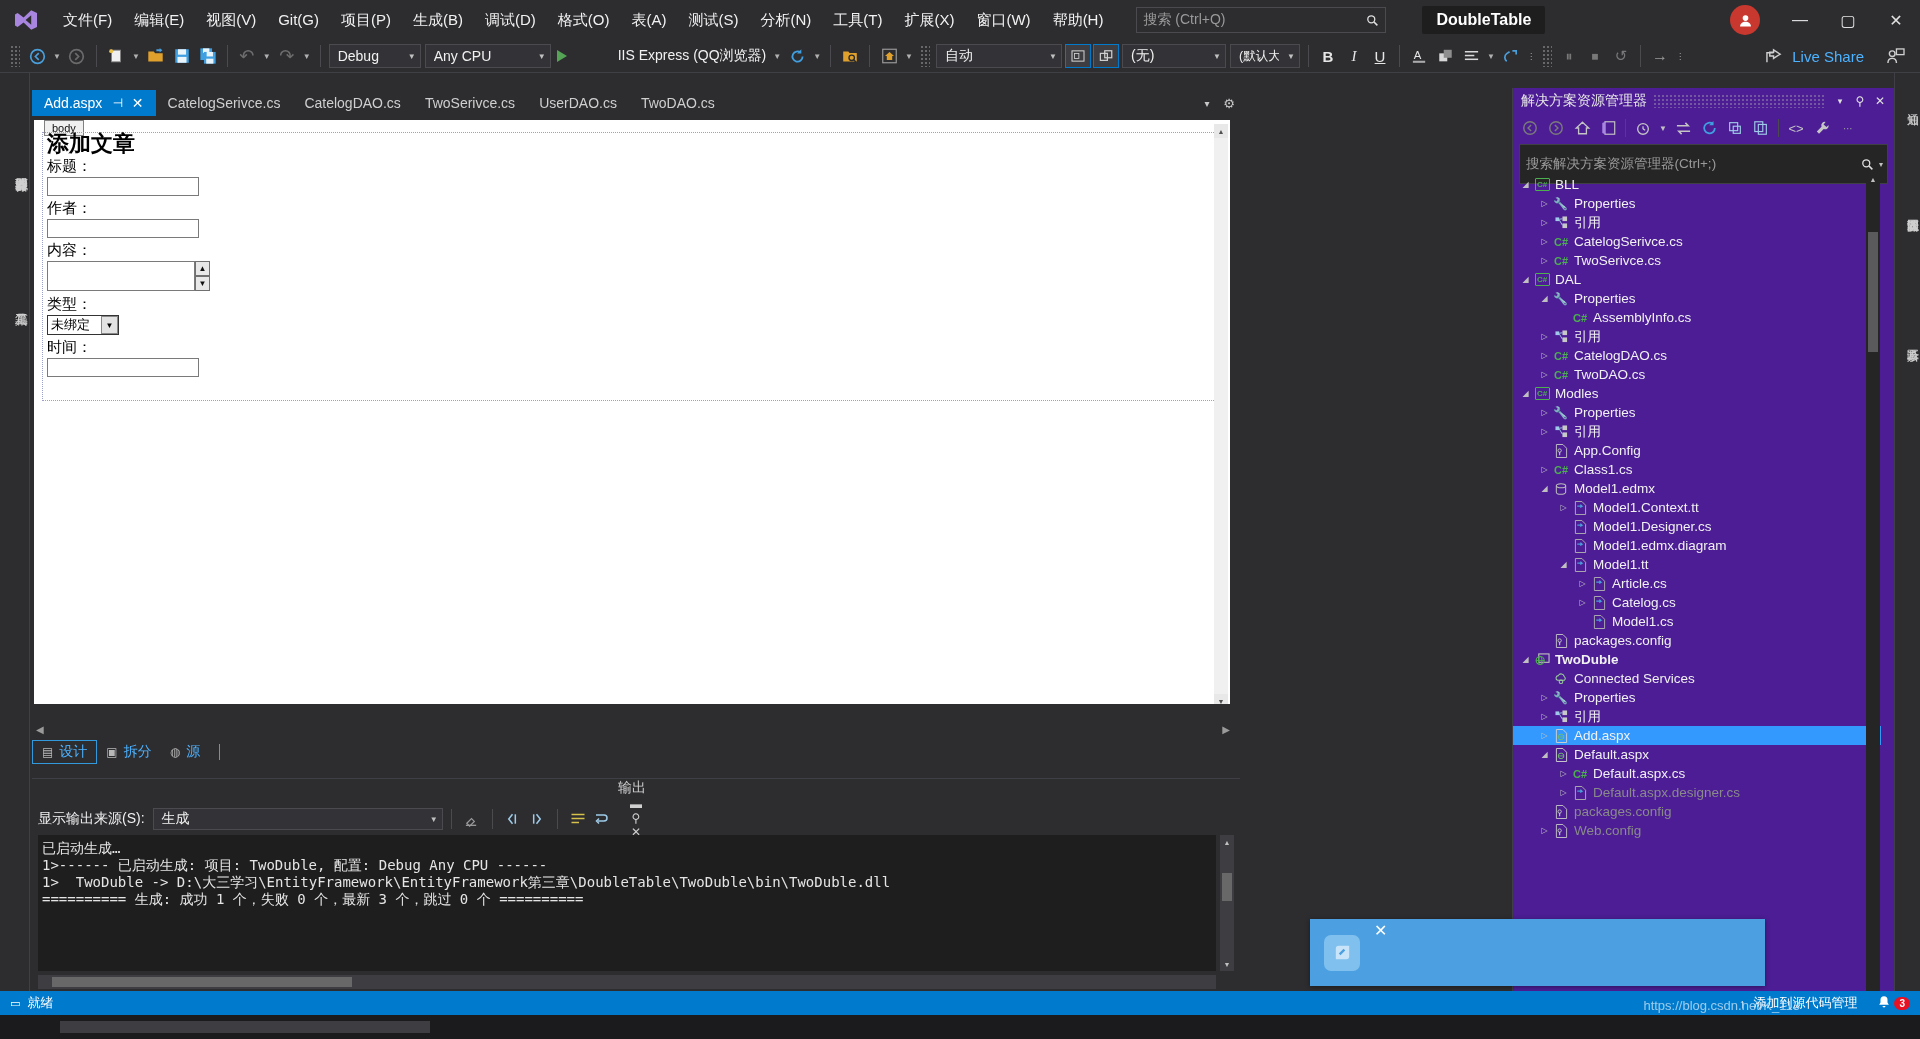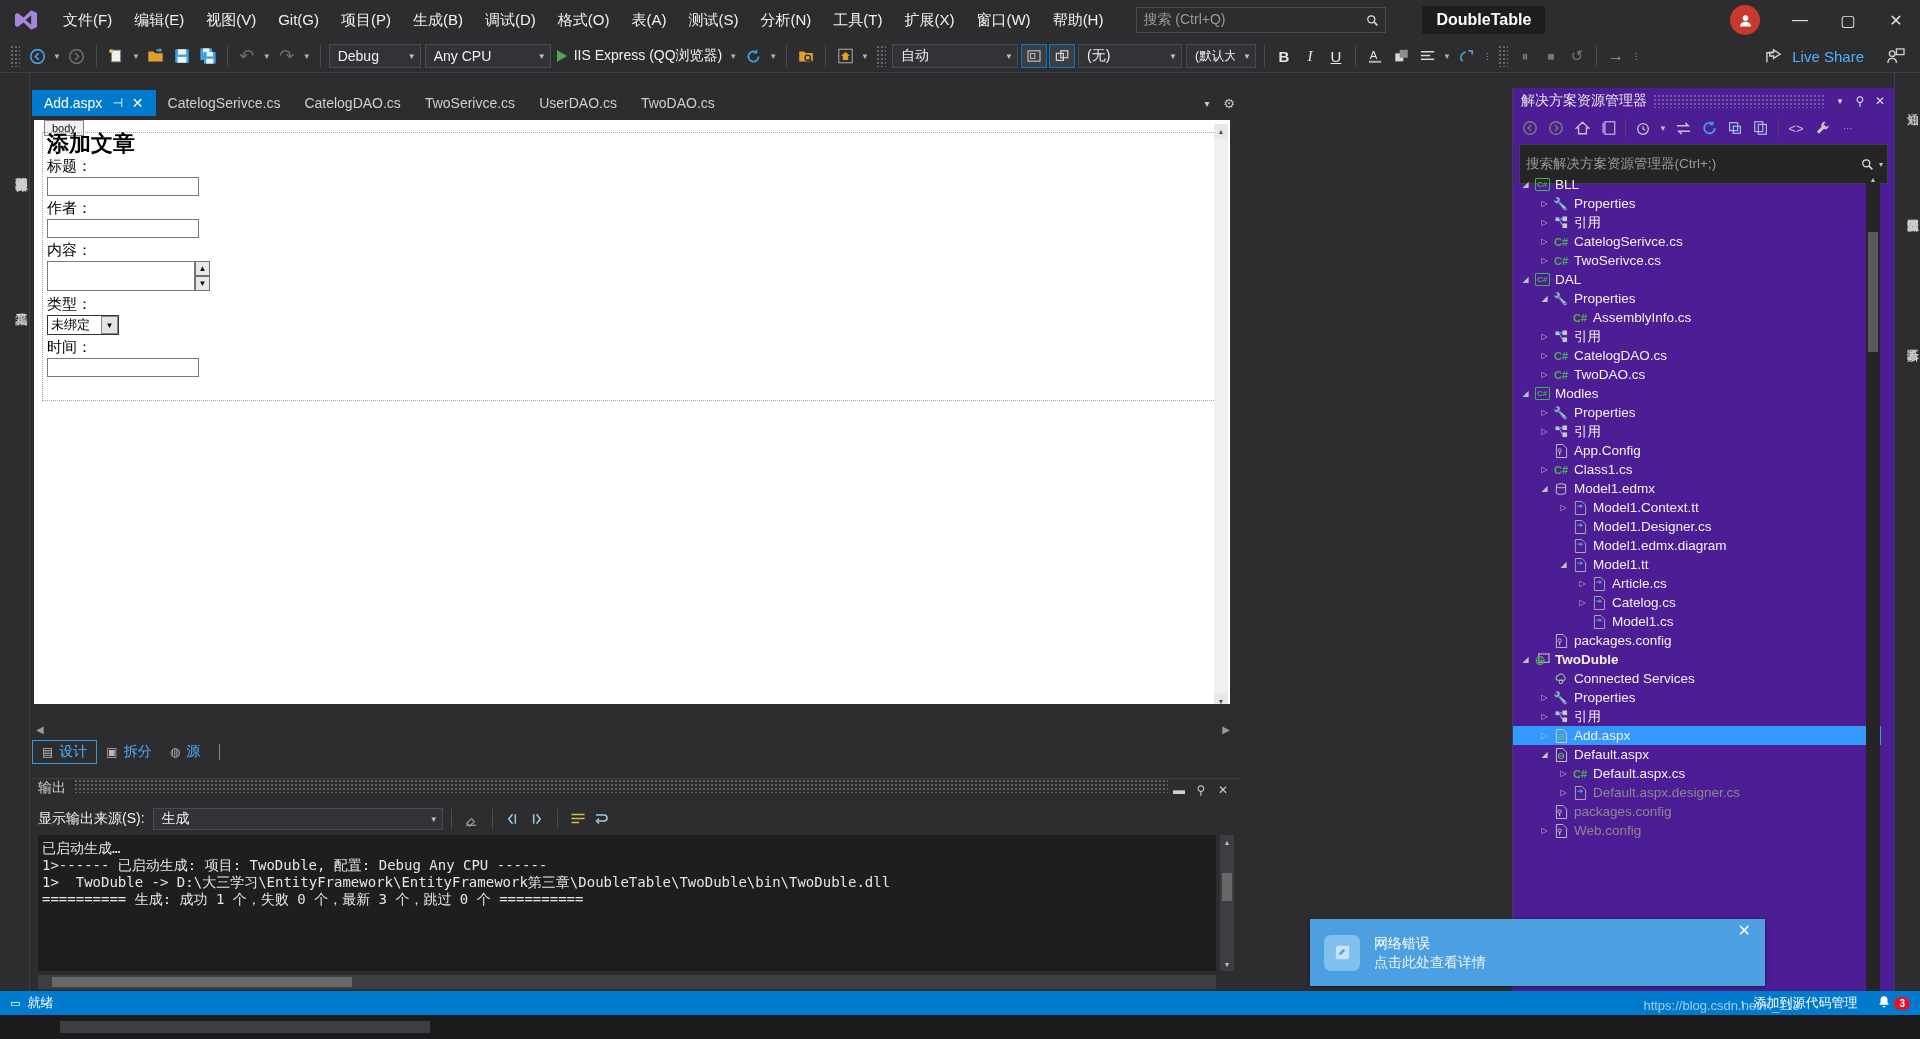--- a/index.html
+++ b/index.html
@@ -58,21 +58,21 @@
   .tb-combo {
     height: 24px; background: #333337; border: 1px solid #4a4a4f;
     display: flex; align-items: center; padding: 0 4px 0 8px;
     font-size: 14px; color: #f1f1f1; margin: 0 2px;
   }
   .tb-combo .cv { flex: 1; overflow: hidden; white-space: nowrap; }
   .tb-combo .cc { font-size: 8px; color: #c0c0c0; padding-left: 8px; }
   .tb-run { display: flex; align-items: center; height: 26px; padding: 0 4px; }
   .tb-run .tri { width: 0; height: 0; border-left: 10px solid #55a455;
                  border-top: 6px solid transparent; border-bottom: 6px solid transparent; margin-right: 7px; }
-  .tb-run .lbl { font-size: 14px; color: #f1f1f1; white-space: nowrap; }
+  .tb-run .lbl { font-size: 14px; color: #f1f1f1; white-space: nowrap; margin-left: 44px; }
   .tb-toggle { width: 26px; height: 24px; border: 1px solid #007acc; background: #3e3e42;
                display: flex; align-items: center; justify-content: center; margin: 0 1px; }
   .liveshare { display: flex; align-items: center; color: #4db2ff; font-size: 15px; }
 
   
   .left-dock {
     position: absolute; top: 73px; left: 0; width: 30px; height: 942px;
     background: #2d2d30; border-right: 1px solid #3f3f46;
   }
   .vtab {
@@ -171,21 +171,21 @@
   .vtab-btn.sel { border: 1px solid #3399dd; }
   .vtab-btn .ic { margin-right: 6px; font-size: 12px; color: #b8b8b8; }
   .hscroll-arrow { position: absolute; top: 724px; left: 36px; font-size: 10px; color: #9a9a9a; }
   .hscroll-arrow.r { left: auto; right: 690px; }
 
   
   .output-panel {
     position: absolute; top: 778px; left: 32px; width: 1208px; height: 215px;
     background: #2d2d30; border-top: 1px solid #3f3f46;
   }
-  .op-header { height: 26px; display: flex; align-items: flex-start; padding: 0 6px; position: relative; }
+  .op-header { height: 26px; display: flex; align-items: center; padding: 0 6px; position: relative; flex-direction: column; }
   .op-title { font-size: 14px; color: #cfcfcf; padding-right: 8px; }
   .op-dots { flex: 1; height: 14px; opacity: .4;
              background-image: radial-gradient(#b0b0b0 1px, transparent 1px); background-size: 4px 4px; }
   .op-hbtn { width: 22px; height: 22px; display: flex; align-items: center; justify-content: center; color: #d0d0d0; font-size: 12px; }
   .op-toolbar { height: 28px; display: flex; align-items: center; padding: 0 6px; }
   .op-lbl { font-size: 14px; color: #f1f1f1; margin-right: 8px; }
   .op-combo { width: 290px; height: 22px; background: #333337; border: 1px solid #4a4a4f;
               display: flex; align-items: center; padding: 0 4px 0 8px; font-size: 14px; }
   .op-combo .v { flex: 1; }
   .op-combo .c { font-size: 8px; color: #c0c0c0; }
@@ -1092,24 +1092,20 @@
     </div>
   </div>
 
   <div class="toast">
     <div class="tico">
       <svg width="21" height="21" viewBox="0 0 22 22">
           <path d="M4 18 L4 7 a3 3 0 0 1 3-3 l11 0 l0 11 a3 3 0 0 1-3 3 z" fill="#d6eaf9" opacity=".85"></path>
           <path d="M8 13 l5-5" stroke="#4c9fe0" stroke-width="2.4" fill="none"></path>
         </svg>
     </div>
-    <div class="ttxt">
-      <div class="t1">网络错误</div>
-      <div class="t2">点击此处查看详情</div>
-    </div>
     <div class="tclose">✕</div>
   </div>
 
   <div class="statusbar">
     <div class="sb-left">
       <span class="sb-ready-ico">▭</span>
       <span>就绪</span>
     </div>
     <div class="sb-right">
       <div class="sb-src">

